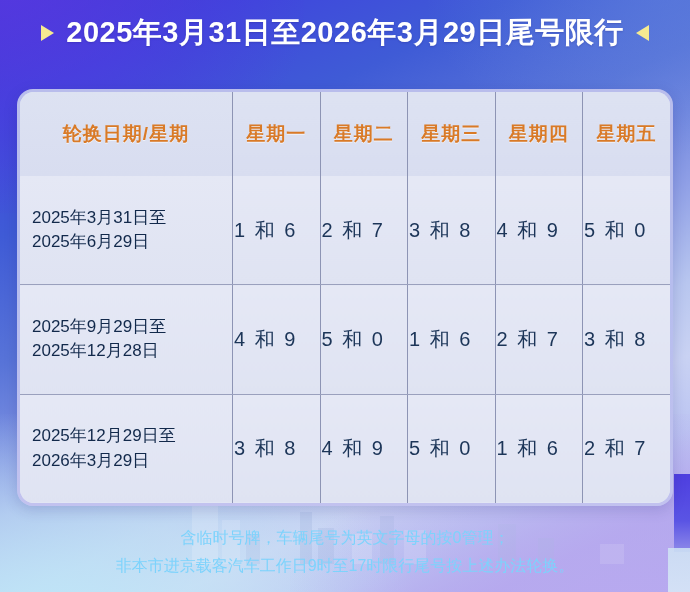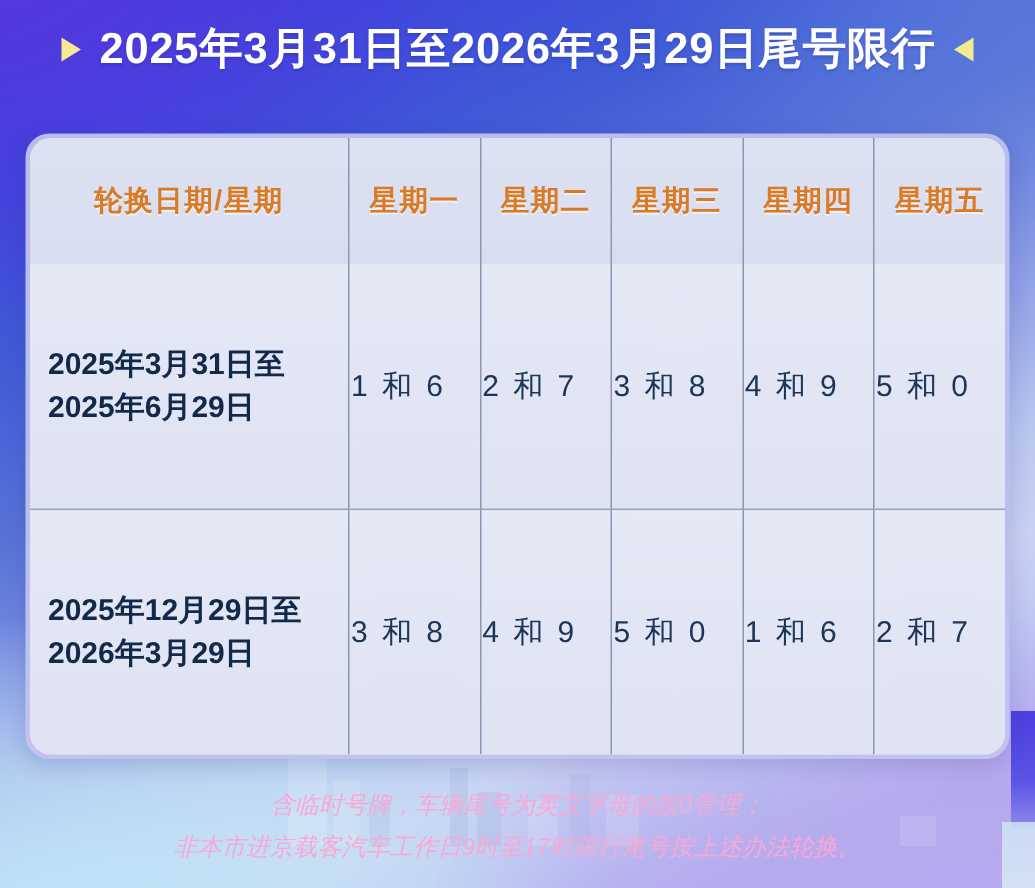--- a/index.html
+++ b/index.html
@@ -168,39 +168,38 @@
   .col-date { width: 210px; }
 
   .table td {
     height: 83px;
     font-size: 20px;
     font-weight: 400;
     color: #1c3558;
     letter-spacing: 2px;
   }
   td.date-cell {
-    font-size: 20px;
+    font-size: 17px;
     line-height: 1.45;
     color: #12294b;
     letter-spacing: 0;
-    font-weight: 700;
+    font-weight: 400;
     padding-left: 12px;
   }
   .date-line { display: block; white-space: nowrap; }
 
   
   .footer {
     position: absolute;
     left: 0; right: 0;
     bottom: 12px;
     text-align: center;
-    color: #f9a8d4;
+    color: #7dd3fc;
     font-size: 16px;
     line-height: 1.75;
-    font-style: italic;
   }
   .footer div { white-space: nowrap; }
 </style>
 </head>
 <body>
 
 <div id="root">
 
   <div class="bg-base"></div>
   <div class="bg-topleft"></div>
@@ -250,20 +249,31 @@
             <span class="date-line">2025年6月29日</span>
           </td>
           <td>1 和 6</td>
           <td>2 和 7</td>
           <td>3 和 8</td>
           <td>4 和 9</td>
           <td>5 和 0</td>
         </tr>
         <tr>
           <td class="date-cell">
+            <span class="date-line">2025年9月29日至</span>
+            <span class="date-line">2025年12月28日</span>
+          </td>
+          <td>4 和 9</td>
+          <td>5 和 0</td>
+          <td>1 和 6</td>
+          <td>2 和 7</td>
+          <td>3 和 8</td>
+        </tr>
+        <tr>
+          <td class="date-cell">
             <span class="date-line">2025年12月29日至</span>
             <span class="date-line">2026年3月29日</span>
           </td>
           <td>3 和 8</td>
           <td>4 和 9</td>
           <td>5 和 0</td>
           <td>1 和 6</td>
           <td>2 和 7</td>
         </tr>
       </tbody>

